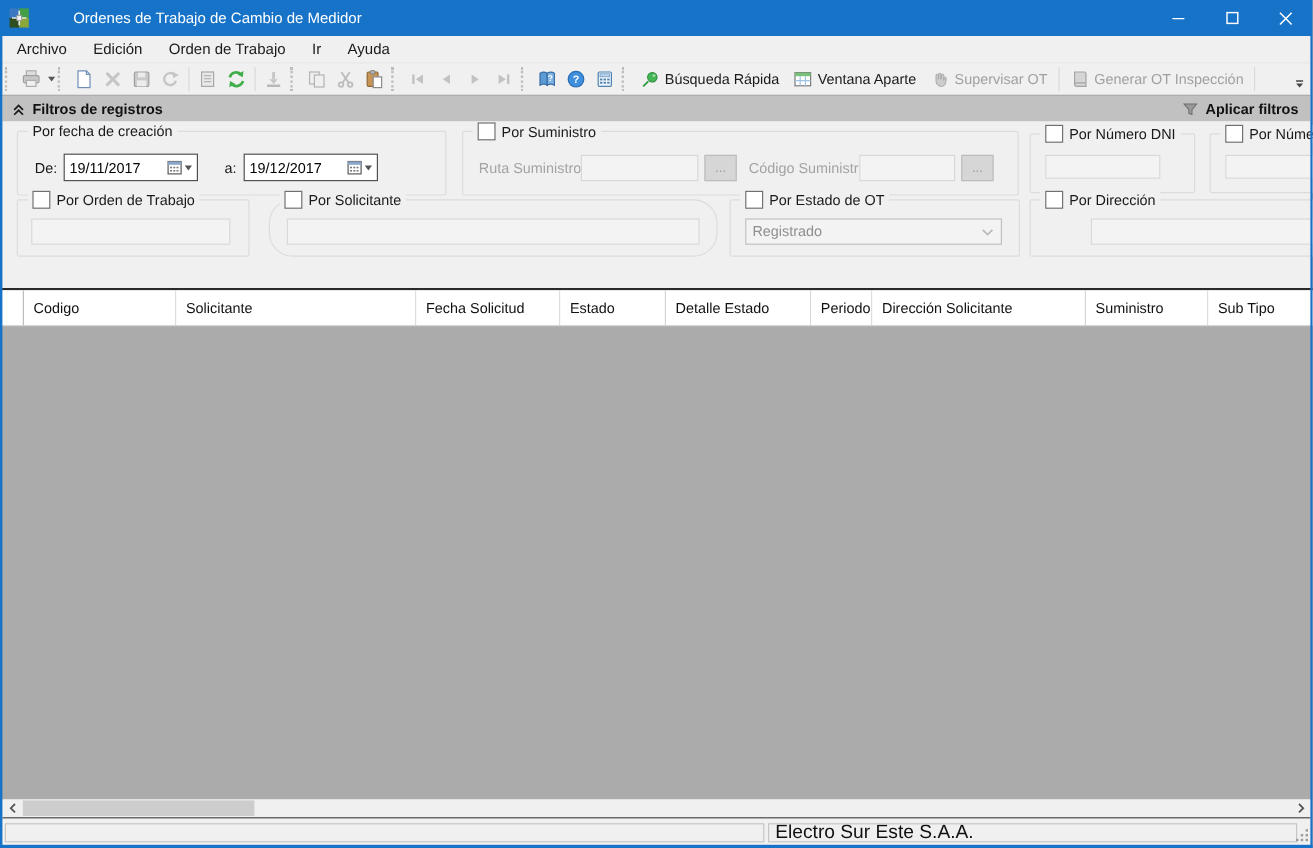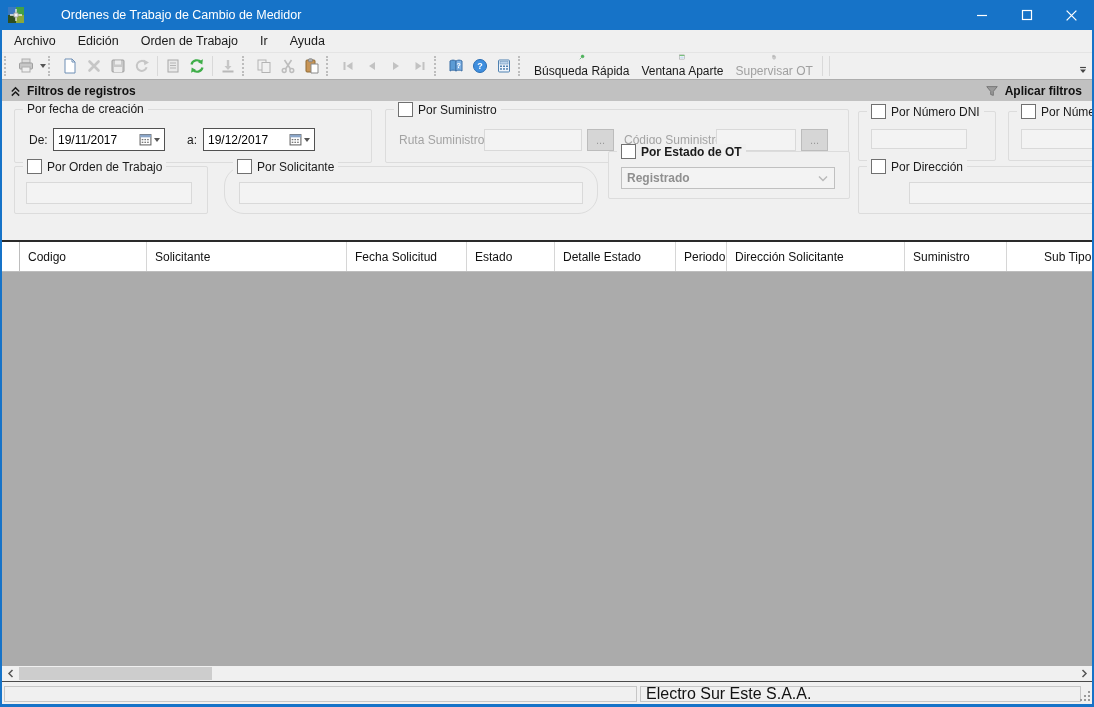--- a/index.html
+++ b/index.html
@@ -13,21 +13,21 @@
   .wincontrols .wbtn{width:45px;height:30px;display:flex;align-items:center;justify-content:center;}
 
   
   .menubar{position:absolute;left:2px;top:30px;width:1090px;height:22px;background:#f0f0f0;display:flex;align-items:center;border-bottom:1px solid #e4e4e4;}
   .menuitem{font-size:12.5px;color:#1a1a1a;padding:3px 10px;margin-left:2px;white-space:nowrap;}
 
   
   .toolbar{position:absolute;left:2px;top:53px;width:1090px;height:26px;background:#f0f0f0;display:flex;align-items:center;}
   .tbtn{width:24px;height:24px;display:flex;align-items:center;justify-content:center;flex:0 0 auto;}
   .tbtn svg{width:16px;height:16px;}
-  .ttext{display:flex;align-items:center;gap:4px;padding:0 6px;height:24px;font-size:12px;color:#1a1a1a;white-space:nowrap;flex-direction:column;}
+  .ttext{display:flex;align-items:center;gap:4px;padding:0 6px;height:24px;font-size:12px;color:#1a1a1a;white-space:nowrap;}
   .ttext.disabled{color:#a0a0a0;}
   .grip{width:5px;height:20px;border-left:2px dotted #bdbdbd;margin:0 3px 0 2px;flex:0 0 auto;}
   .tsep{width:1px;height:20px;background:#d9d9d9;margin:0 3px;flex:0 0 auto;}
   .caret{width:0;height:0;border-left:3.5px solid transparent;border-right:3.5px solid transparent;border-top:4px solid #555;margin-left:2px;}
   .overflow-btn{position:absolute;right:2px;bottom:2px;width:14px;height:14px;display:flex;align-items:center;justify-content:center;}
 
   
   .filterheader{position:absolute;left:2px;top:79px;width:1090px;height:22px;background:#c1c1c1;display:flex;align-items:center;border-top:1px solid #adadad;}
   .filterheader .fh-left{display:flex;align-items:center;gap:6px;margin-left:8px;font-weight:bold;font-size:12px;color:#111;}
   .filterheader .fh-right{margin-left:auto;display:flex;align-items:center;gap:6px;margin-right:10px;font-weight:bold;font-size:12px;color:#111;}
@@ -48,21 +48,21 @@
   .browsebtn{position:absolute;box-sizing:border-box;background:#d6d6d6;border:1px solid #bcbcbc;color:#9a9a9a;font-size:11px;display:flex;align-items:center;justify-content:center;}
   .combo{position:absolute;box-sizing:border-box;border:1px solid #c0c0c0;background:#f3f3f3;display:flex;align-items:center;font-size:12px;color:#8f8f8f;padding-left:5px;}
   .combo .cchev{margin-left:auto;margin-right:6px;}
 
   
   .gridwrap{position:absolute;left:0px;top:240px;width:1094px;height:426px;border-top:2px solid #2a2a2a;box-sizing:border-box;background:#ababab;}
   .gridheader{display:flex;height:29px;background:#ffffff;border-bottom:1px solid #bdbdbd;}
   .th{box-sizing:border-box;border-right:1px solid #d6d6d6;font-size:12px;color:#111;display:flex;align-items:center;padding-left:8px;white-space:nowrap;overflow:hidden;background:#fff;flex:0 0 auto;}
   .c0{width:20px;padding-left:0;border-right:1px solid #bdbdbd;}
   .c1{width:127px}.c2{width:200px}.c3{width:120px}.c4{width:88px}.c5{width:121px}
-  .c6{width:51px}.c7{width:178px}.c8{width:102px}.c9{flex:1 1 auto;border-right:0;margin-left:29px;}
+  .c6{width:51px}.c7{width:178px}.c8{width:102px}.c9{flex:1 1 auto;border-right:0;}
   .gridbody{height:395px;background:#ababab;}
 
   
   .hscroll{position:absolute;left:2px;top:666px;width:1090px;height:16px;background:#f0f0f0;border-bottom:1px solid #4a4a4a;box-sizing:border-box;display:flex;align-items:center;}
   .sbtn{width:17px;height:15px;display:flex;align-items:center;justify-content:center;flex:0 0 auto;}
   .sthumb{position:absolute;left:17px;top:1px;width:193px;height:13px;background:#cdcdcd;}
   .sbtn.rightend{position:absolute;right:0;top:0;}
 
   
   .statusbar{position:absolute;left:2px;top:683px;width:1090px;height:21px;background:#f0f0f0;}
@@ -266,20 +266,27 @@
         </svg>
       <span>Ventana Aparte</span>
     </div>
     <div class="ttext disabled">
       <svg width="16" height="16" viewBox="0 0 16 16">
           <path d="M4 9V4.8c0-.6.4-1 1-1s1 .4 1 1V8l.2-4c0-.6.4-1 1-1s1 .4 1 1v4l.3-3.2c0-.6.4-1 1-1 .5 0 1 .4 1 1V9l.3-1.8c.1-.5.5-.9 1-.8.5 0 .9.5.8 1L12 11c-.3 1.8-1.6 3-3.5 3C6 14 4 12.5 4 9z" fill="#cdcdcd" stroke="#a5a5a5" stroke-width="0.8"></path>
         </svg>
       <span>Supervisar OT</span>
     </div>
     <div class="tsep"></div>
+    <div class="ttext disabled">
+      <svg width="16" height="16" viewBox="0 0 16 16">
+          <path d="M3.5 2h8A1.5 1.5 0 0 1 13 3.5V14H5a1.5 1.5 0 0 1-1.5-1.5z" fill="#d5d5d5" stroke="#a5a5a5"></path>
+          <path d="M3.5 12.5A1.5 1.5 0 0 1 5 11h8" fill="none" stroke="#a5a5a5"></path>
+        </svg>
+      <span>Generar OT Inspección</span>
+    </div>
     <div class="tsep"></div>
     <div class="overflow-btn">
         <svg width="10" height="10" viewBox="0 0 12 12">
           <path d="M2.5 3h7" stroke="#444" stroke-width="1.4"></path>
           <polygon points="2.5,5.5 9.5,5.5 6,9.5" fill="#444"></polygon>
         </svg>
       </div>
   </div>
 
   <div class="filterheader">
@@ -377,21 +384,21 @@
     </div>
 
     <div class="groupbox" style="left:222px;top:65px;width:372px;height:46px;border-radius:20px;">
       <div class="legend">
         <span class="cb"></span>
         <span class="flabel">Por Solicitante</span>
       </div>
       <input class="txt disabled" style="left: 14px; top: 15px; width: 344px; height: 22px;" value="">
     </div>
 
-    <div class="groupbox" style="left:606px;top:50px;width:240px;height:46px;font-weight:bold;">
+    <div class="groupbox" style="left:606px;top:65px;width:240px;height:46px;">
       <div class="legend">
         <span class="cb"></span>
         <span class="flabel">Por Estado de OT</span>
       </div>
       <div class="combo" style="left:12px;top:15px;width:214px;height:22px;">
         <span>Registrado</span>
         <svg class="cchev" width="10" height="7" viewBox="0 0 10 7">
             <path d="M1 1.5l4 4 4-4" fill="none" stroke="#b9b9b9" stroke-width="1.4"></path>
           </svg>
       </div>

